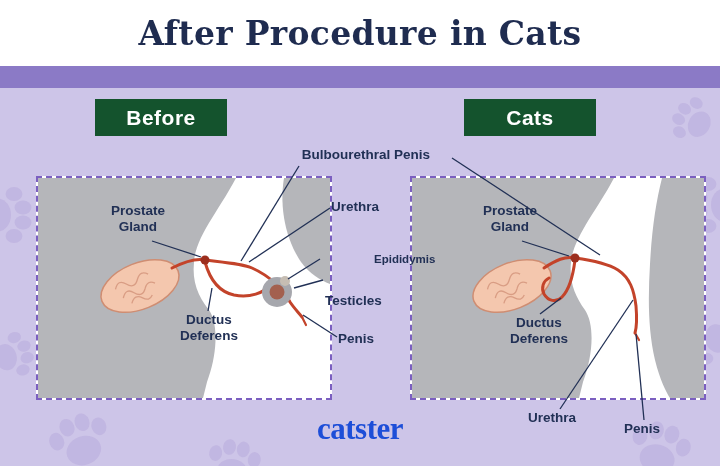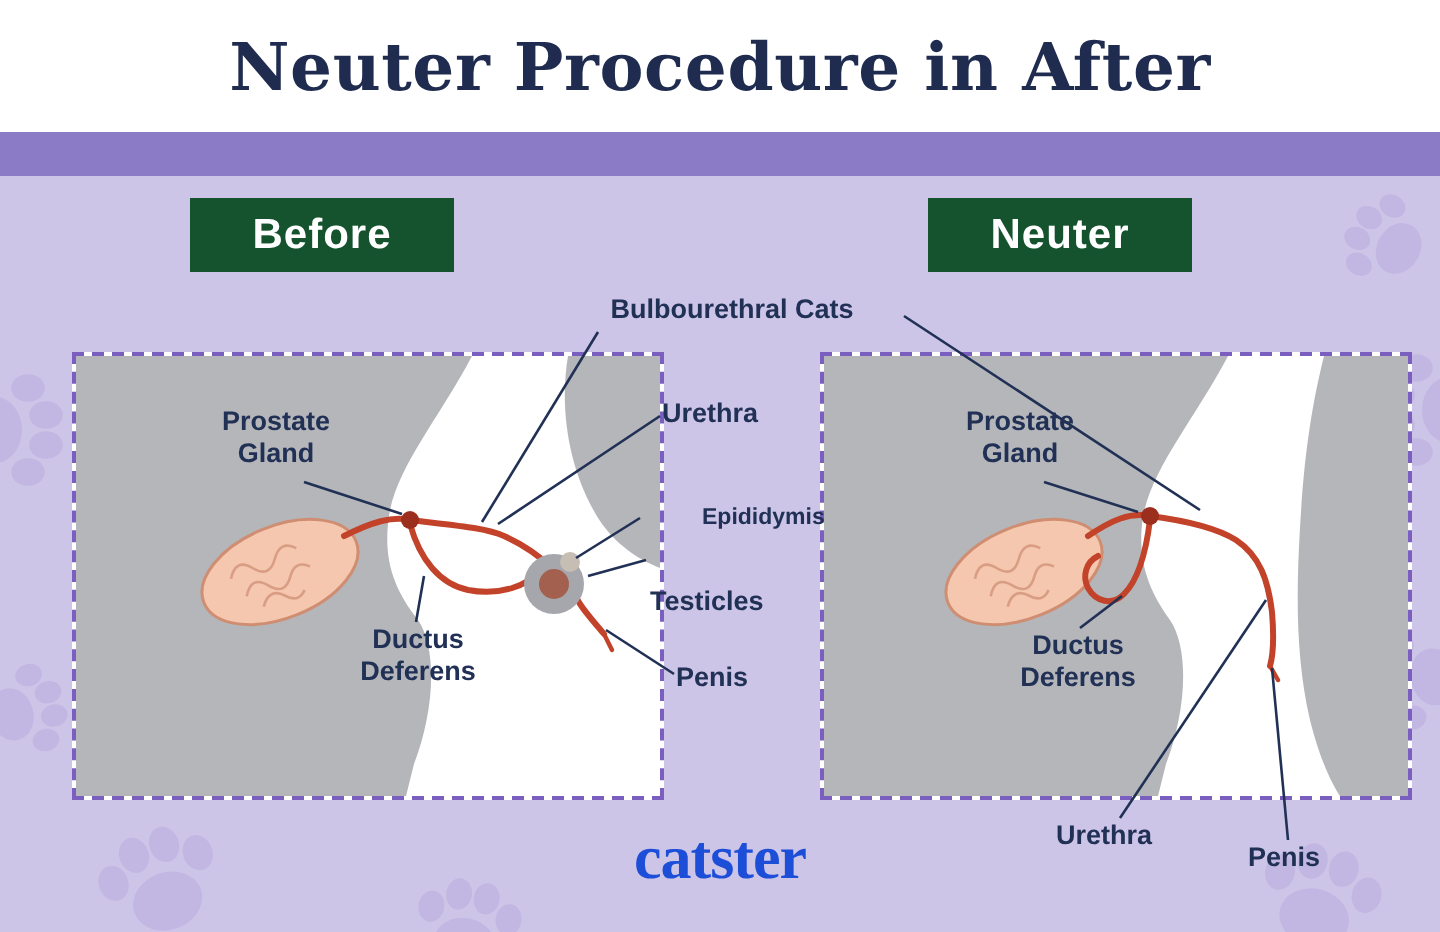--- a/index.html
+++ b/index.html
@@ -25,21 +25,21 @@
   .panel-after  { left:410px; }
   .panel svg { display:block; width:292px; height:220px; }
 
   .pointers { position:absolute; left:0; top:0; pointer-events:none; }
   .pointers line { stroke:#213055; stroke-width:1.3; }
 
   .lbl { position:absolute; color:#213055; font-weight:700; font-size:13.5px; line-height:1.22; }
   .lbl-bulbo      { left:280px; top:147px; width:172px; text-align:center; }
   .lbl-prostate-b { left:98px;  top:203px; width:80px;  text-align:center; }
   .lbl-urethra-b  { left:331px; top:199px; width:70px; }
-  .lbl-epid       { left:311px; top:252px; width:82px;  font-size:11.5px;padding-left:40px; }
+  .lbl-epid       { left:334px; top:252px; width:82px;  font-size:11.5px;padding-left:40px; }
   .lbl-testicles  { left:325px; top:269px; width:80px;margin-top:24px; }
   .lbl-penis-b    { left:338px; top:331px; width:60px; }
   .lbl-ductus-b   { left:170px; top:312px; width:78px;  text-align:center; }
   .lbl-prostate-a { left:470px; top:203px; width:80px;  text-align:center; }
   .lbl-ductus-a   { left:500px; top:315px; width:78px;  text-align:center; }
   .lbl-urethra-a  { left:528px; top:410px; width:70px; }
   .lbl-penis-a    { left:624px; top:421px; width:56px; }
 
   .brand { position:absolute; left:0; top:411px; width:720px; text-align:center;
     font-size:31px; font-weight:800; color:#1d4ed8; letter-spacing:-0.5px;font-family:Liberation Serif, serif; }
@@ -65,29 +65,29 @@
       <use href="#paw" transform="translate(80,440) scale(1.6) rotate(-20)"></use>
       <use href="#paw" transform="translate(234,462) scale(1.4) rotate(10)"></use>
       <use href="#paw" transform="translate(660,448) scale(1.6) rotate(15)"></use>
       <use href="#paw" transform="translate(708,340) scale(1.3) rotate(-100)"></use>
       <use href="#paw" transform="translate(14,355) scale(1.2) rotate(75)"></use>
       <use href="#paw" transform="translate(692,120) scale(1.2) rotate(-60)"></use>
     </g>
   </svg>
 
   <header class="header-band">
-    <h1 class="title">Neuter Procedure in After</h1>
+    <h1 class="title">After Procedure in Cats</h1>
   </header>
   <div class="accent-strip"></div>
 
   <div class="badge badge-before">
     <span>Before</span>
   </div>
   <div class="badge badge-after">
-    <span>Neuter</span>
+    <span>Cats</span>
   </div>
 
   <div class="panel panel-before">
     <svg viewBox="0 0 292 220">
       <path fill="#b5b6ba" d="M0,0 H198 C180,34 158,58 156,84 C154,104 160,118 171,132 C181,147 179,178 169,204 L165,220 H0 Z"></path>
       <path fill="#b5b6ba" d="M292,0 H246 C241,30 248,62 263,84 C272,96 282,102 292,106 Z"></path>
       <g transform="translate(102,108) rotate(-22)">
         <ellipse rx="41" ry="23" fill="#f4c7ae" stroke="#cf8d72" stroke-width="1.5"></ellipse>
         <path d="M-24,-6 q6,-9 12,-1 q6,8 12,0 q6,-8 12,-1" fill="none" stroke="#d99d84" stroke-width="1.3"></path>
         <path d="M-20,5 q6,-9 12,-1 q6,8 12,0 q5,-7 11,-1" fill="none" stroke="#d99d84" stroke-width="1.3"></path>
@@ -128,21 +128,21 @@
     <line x1="320" y1="259" x2="288" y2="279"></line>
     <line x1="323" y1="280" x2="294" y2="288"></line>
     <line x1="337" y1="337" x2="303" y2="315"></line>
     <line x1="208" y1="311" x2="212" y2="288"></line>
     <line x1="522" y1="241" x2="569" y2="256"></line>
     <line x1="540" y1="314" x2="561" y2="298"></line>
     <line x1="560" y1="409" x2="633" y2="300"></line>
     <line x1="644" y1="420" x2="636" y2="334"></line>
   </svg>
 
-  <div class="lbl lbl-bulbo">Bulbourethral Cats</div>
+  <div class="lbl lbl-bulbo">Bulbourethral Penis</div>
   <div class="lbl lbl-prostate-b">Prostate Gland</div>
   <div class="lbl lbl-urethra-b">Urethra</div>
   <div class="lbl lbl-epid">Epididymis</div>
   <div class="lbl lbl-testicles">Testicles</div>
   <div class="lbl lbl-penis-b">Penis</div>
   <div class="lbl lbl-ductus-b">Ductus Deferens</div>
   <div class="lbl lbl-prostate-a">Prostate Gland</div>
   <div class="lbl lbl-ductus-a">Ductus Deferens</div>
   <div class="lbl lbl-urethra-a">Urethra</div>
   <div class="lbl lbl-penis-a">Penis</div>

